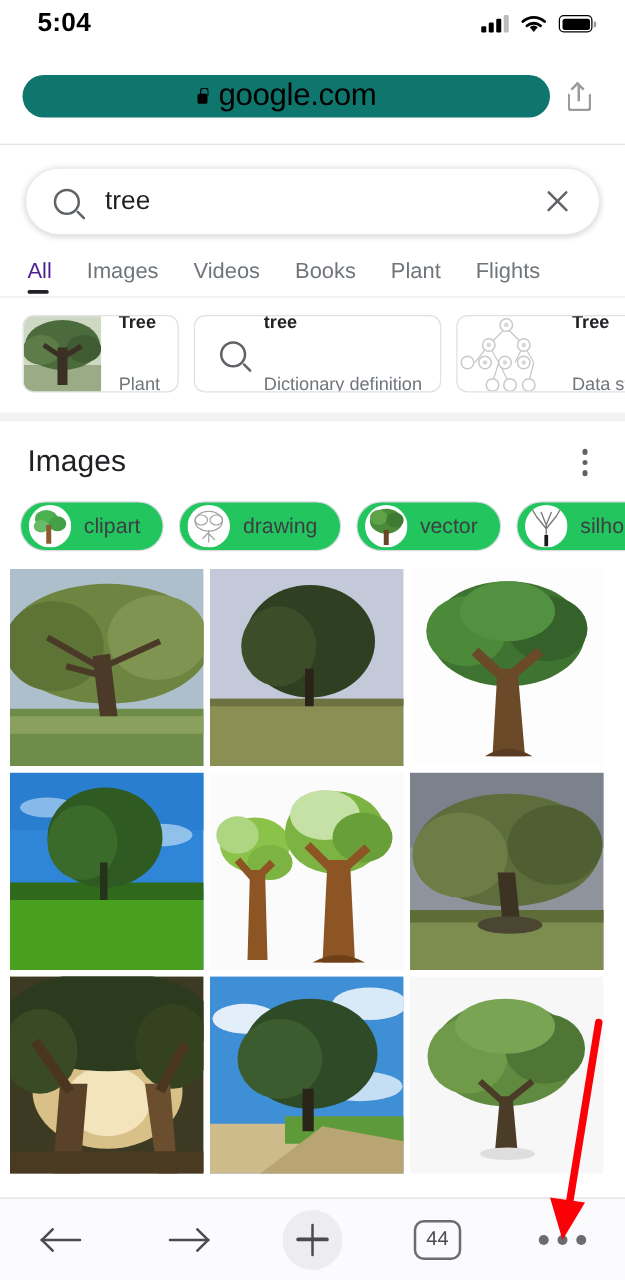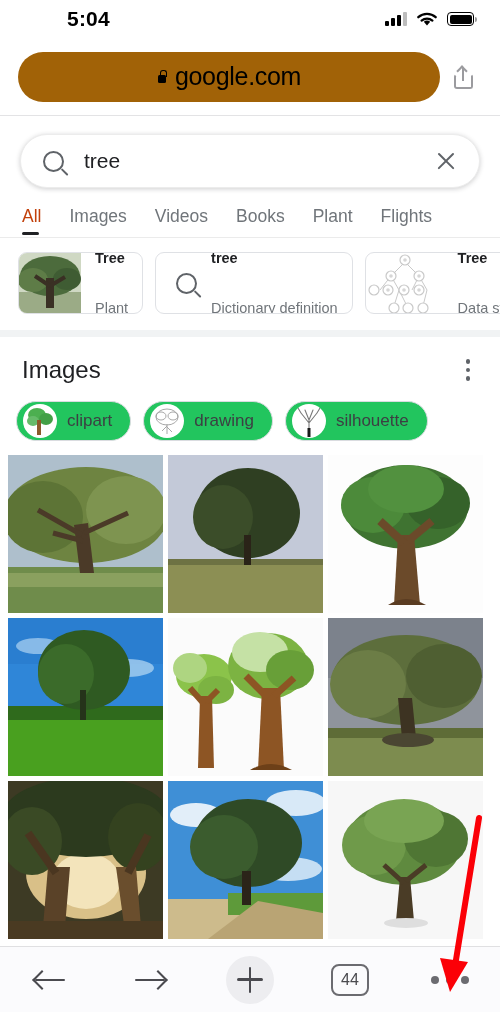--- a/index.html
+++ b/index.html
@@ -5,34 +5,34 @@
   * { box-sizing: border-box; margin: 0; padding: 0; }
   html, body {
     width: 500px; height: 1024px;
     background: #fff;
     font-family: "Liberation Sans", sans-serif;
     overflow: hidden;
   }
   #phone { position: relative; width: 500px; height: 1024px; background: #ffffff; }
 
   
-  .statusbar { height: 38px; display: flex; align-items: center; justify-content: space-between; padding: 0 26px 0 30px; margin-left: 37px; }
+  .statusbar { height: 38px; display: flex; align-items: center; justify-content: space-between; padding: 0 26px 0 30px; }
   .status-time { font-size: 21px; font-weight: bold; color: #000; letter-spacing: .2px; }
   .status-icons { display: flex; align-items: center; gap: 8px; }
   .sig { display: flex; align-items: flex-end; gap: 2px; height: 14px; }
   .sig i { display: block; width: 4px; background: #000; border-radius: 1px; }
   .sig i:nth-child(1){height:5px}.sig i:nth-child(2){height:8px}.sig i:nth-child(3){height:11px}
   .sig i:nth-child(4){height:14px;background:#bdbdbd}
   .batt { width: 27px; height: 14px; border: 1.6px solid #000; border-radius: 4px; position: relative; padding: 1.5px; }
   .batt::after { content:""; position:absolute; right:-4px; top:4px; width:2px; height:5px; background:#9a9a9a; border-radius:0 2px 2px 0; }
   .batt span { display:block; height:100%; width:100%; background:#000; border-radius:2px; }
 
   
   .urlbar-wrap { height: 78px; display: flex; align-items: center; padding: 0 14px 0 18px; border-bottom: 1px solid #e3e3e5; }
-  .urlbar { flex: 1; height: 50px; background: #a16207; border-radius: 25px; display: flex; align-items: center; justify-content: center; gap: 7px; }
+  .urlbar { flex: 1; height: 34px; background: #0f766e; border-radius: 25px; display: flex; align-items: center; justify-content: center; gap: 7px; }
   .lock { width: 11px; height: 14px; position: relative; }
   .lock::before { content:""; position:absolute; left:1.5px; top:5px; width:8px; height:8px; background:#000; border-radius:1.5px; }
   .lock::after { content:""; position:absolute; left:3px; top:0px; width:5px; height:6px; border:1.7px solid #000; border-bottom:none; border-radius:3px 3px 0 0; }
   .url-text { font-size: 25px; color: #000; letter-spacing: -.3px; }
   .share-btn { width: 46px; display:flex; align-items:center; justify-content:center; }
   .share-ico { width: 19px; height: 24px; position: relative; }
   .share-ico .box { position:absolute; bottom:0; left:0; width:19px; height:15px; border:2px solid #9b9b9f; border-radius:3px; border-top-color:transparent; }
   .share-ico .stem { position:absolute; left:8.5px; top:2px; width:2px; height:14px; background:#9b9b9f; }
   .share-ico .arw { position:absolute; left:4.7px; top:2.5px; width:8px; height:8px; border-left:2px solid #9b9b9f; border-top:2px solid #9b9b9f; transform: rotate(45deg); }
 
@@ -43,21 +43,21 @@
   .mag { width:21px; height:21px; border:2.4px solid #5f6368; border-radius:50%; position:relative; flex:none; }
   .mag::after { content:""; position:absolute; right:-7px; bottom:-4px; width:9px; height:2.4px; background:#5f6368; transform:rotate(45deg); border-radius:2px; }
   .squery { flex:1; font-size: 21px; color:#202124; margin-left: 20px; }
   .xbtn { width:22px; height:22px; position:relative; flex:none; }
   .xbtn::before,.xbtn::after { content:""; position:absolute; left:0; top:10px; width:22px; height:2.2px; background:#5f6368; border-radius:2px; }
   .xbtn::before { transform: rotate(45deg); } .xbtn::after { transform: rotate(-45deg); }
 
   
   .tabs { display:flex; align-items:flex-end; gap: 28px; padding: 18px 20px 0 22px; }
   .tab { font-size: 17.5px; color:#70757a; padding-bottom: 10px; position:relative; white-space:nowrap; }
-  .tab.active { color:#c2410c; }
+  .tab.active { color:#4c1d95; }
   .tab.active::after { content:""; position:absolute; left:0; right:2px; bottom:2px; height:3px; background:#202124; border-radius:2px; }
   .tabs-rule { height:1px; background:#ebebeb; margin: 0; }
 
   
   .cards { display:flex; gap:12px; padding: 14px 0 16px 18px; overflow:hidden; }
   .kcard { height: 62px; border:1px solid #dfe1e5; border-radius:9px; display:flex; align-items:center; overflow:hidden; background:#fff; flex:none; }
   .kcard .thumb { width:62px; height:62px; flex:none; }
   .kcard .ktxt { padding: 0 14px 0 14px; }
   .kc-title { font-size:14.5px; font-weight:bold; color:#202124; line-height:1.25; white-space:nowrap; }
   .kc-sub { font-size:14.5px; color:#70757a; line-height:1.3; white-space:nowrap;margin-top:32px; }
@@ -72,21 +72,21 @@
 
   .chips { display:flex; gap:12px; padding: 14px 0 14px 16px; overflow:hidden; }
   .chip { height:40px; border:1px solid #dadce0; border-radius:20px; display:flex; align-items:center; gap:10px; padding: 0 18px 0 6px; flex:none; background:#22c55e; }
   .chip .cthumb { width:34px; height:34px; border-radius:50%; flex:none; }
   .chip span { font-size:17px; color:#3c4043; white-space:nowrap; }
 
   .grid { display:flex; flex-wrap:wrap; gap:5px; padding: 0 0 0 8px; }
   .cell { width:155px; height:158px; overflow:hidden; background:#fff; position:relative; }
 
   
-  .toolbar { position:absolute; left:0; bottom:12px; width:500px; height:66px; background:#fbfbfd;
+  .toolbar { position:absolute; left:0; bottom:0; width:500px; height:66px; background:#fbfbfd;
              border-top:1px solid #e0e0e2; display:flex; align-items:center; }
   .tb { flex:1; display:flex; align-items:center; justify-content:center; height:100%; }
   .arrow { width:34px; height:26px; position:relative; }
   .arrow .ln { position:absolute; top:12px; left:2px; width:30px; height:2.6px; background:#4a4a4f; border-radius:2px; }
   .arrow .hd { position:absolute; width:14px; height:14px; border-left:2.6px solid #4a4a4f; border-top:2.6px solid #4a4a4f; top:6px; }
   .arrow.back .hd { left:2px; transform: rotate(-45deg); }
   .arrow.fwd .hd { right:2px; transform: rotate(135deg); }
   .plus-circle { width:48px; height:48px; border-radius:50%; background:#ededf0; display:flex; align-items:center; justify-content:center; }
   .plus { width:26px; height:26px; position:relative; }
   .plus::before,.plus::after { content:""; position:absolute; background:#4a4a4f; border-radius:2px; }
@@ -246,20 +246,30 @@
           <ellipse cx="11" cy="12" rx="5" ry="4"></ellipse>
             <ellipse cx="23" cy="12" rx="5" ry="4"></ellipse>
           <path d="M17 20 L17 30 M17 22 L12 27 M17 23 L22 28"></path>
         </g>
       </svg>
       <span>drawing</span>
     </div>
     <div class="chip">
       <svg class="cthumb" viewBox="0 0 34 34">
         <rect width="34" height="34" fill="#fff"></rect>
+        <ellipse cx="17" cy="13" rx="13" ry="10" fill="#4a8b3a"></ellipse>
+        <ellipse cx="11" cy="10" rx="7" ry="6" fill="#5fa348"></ellipse>
+        <ellipse cx="24" cy="12" rx="7" ry="6" fill="#3f7a33"></ellipse>
+        <rect x="15" y="20" width="4" height="12" fill="#6b4423"></rect>
+      </svg>
+      <span>vector</span>
+    </div>
+    <div class="chip">
+      <svg class="cthumb" viewBox="0 0 34 34">
+        <rect width="34" height="34" fill="#fff"></rect>
         <g stroke="#7a7a7a" stroke-width="1.1" fill="none" stroke-linecap="round">
           <path d="M17 32 L17 16 M17 19 L9 9 M17 19 L25 9 M17 16 L13 6 M17 16 L21 6 M9 9 L6 4 M25 9 L28 4"></path>
         </g>
         <rect x="15.5" y="24" width="3" height="9" fill="#1a1a1a"></rect>
       </svg>
       <span>silhouette</span>
     </div>
   </div>
 
   <div class="grid">

